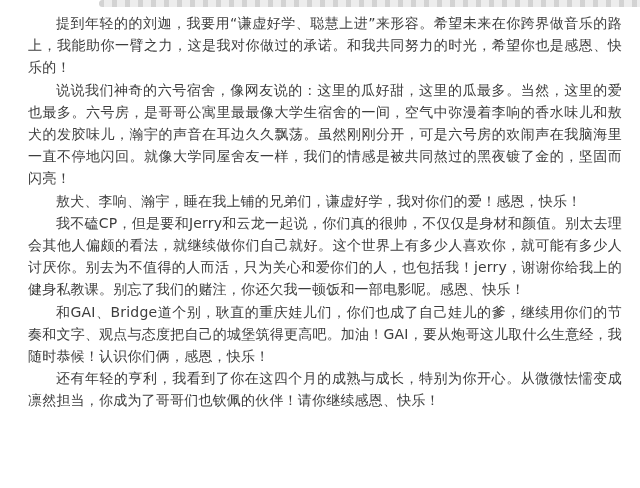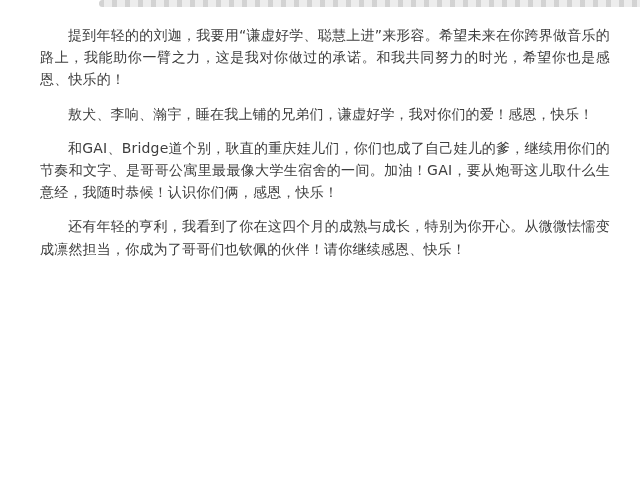--- a/index.html
+++ b/index.html
@@ -37,29 +37,31 @@
     padding: 5px 18px 0 28px;
     box-sizing: border-box;
     color: #3d3d3d;
     font-size: 14px;
     line-height: 22.2px;
     text-align: justify;
     letter-spacing: 0.2px;
     word-break: break-all;
   }
   .article-body p {
-    margin: 12px;
+    margin: 0;
     padding: 0;
     text-indent: 2em;
   }
 </style>
 </head>
 <body>
 
 <div class="top-remnant"></div>
 
 <div class="article-body">
   <p>提到年轻的的刘迦，我要用“谦虚好学、聪慧上进”来形容。希望未来在你跨界做音乐的路上，我能助你一臂之力，这是我对你做过的承诺。和我共同努力的时光，希望你也是感恩、快乐的！</p>
+  <p>说说我们神奇的六号宿舍，像网友说的：这里的瓜好甜，这里的瓜最多。当然，这里的爱也最多。六号房，是哥哥公寓里最最像大学生宿舍的一间，空气中弥漫着李响的香水味儿和敖犬的发胶味儿，瀚宇的声音在耳边久久飘荡。虽然刚刚分开，可是六号房的欢闹声在我脑海里一直不停地闪回。就像大学同屋舍友一样，我们的情感是被共同熬过的黑夜镀了金的，坚固而闪亮！</p>
   <p>敖犬、李响、瀚宇，睡在我上铺的兄弟们，谦虚好学，我对你们的爱！感恩，快乐！</p>
-  <p>和GAI、Bridge道个别，耿直的重庆娃儿们，你们也成了自己娃儿的爹，继续用你们的节奏和文字、是哥哥公寓里最最像大学生宿舍的一间。加油！GAI，要从炮哥这儿取什么生意经，我随时恭候！认识你们俩，感恩，快乐！</p>
+  <p>我不磕CP，但是要和Jerry和云龙一起说，你们真的很帅，不仅仅是身材和颜值。别太去理会其他人偏颇的看法，就继续做你们自己就好。这个世界上有多少人喜欢你，就可能有多少人讨厌你。别去为不值得的人而活，只为关心和爱你们的人，也包括我！jerry，谢谢你给我上的健身私教课。别忘了我们的赌注，你还欠我一顿饭和一部电影呢。感恩、快乐！</p>
+  <p>和GAI、Bridge道个别，耿直的重庆娃儿们，你们也成了自己娃儿的爹，继续用你们的节奏和文字、观点与态度把自己的城堡筑得更高吧。加油！GAI，要从炮哥这儿取什么生意经，我随时恭候！认识你们俩，感恩，快乐！</p>
   <p>还有年轻的亨利，我看到了你在这四个月的成熟与成长，特别为你开心。从微微怯懦变成凛然担当，你成为了哥哥们也钦佩的伙伴！请你继续感恩、快乐！</p>
 
 </div>
 
 </body></html>

